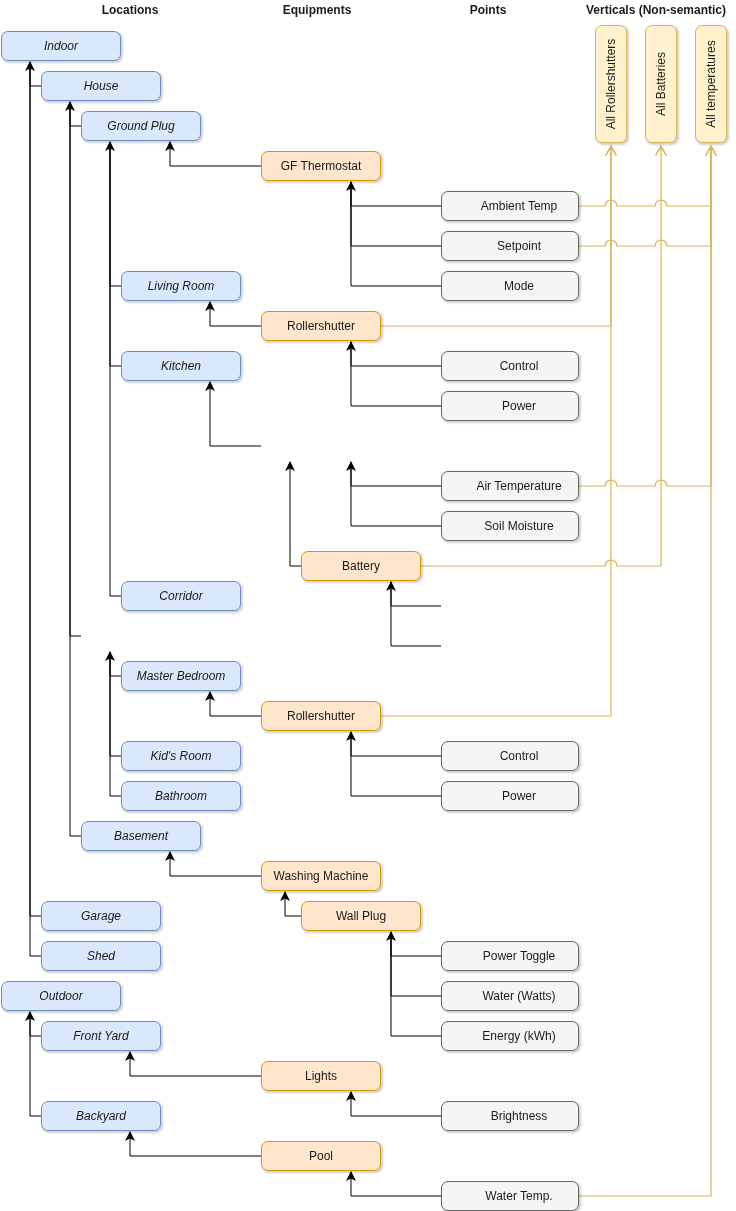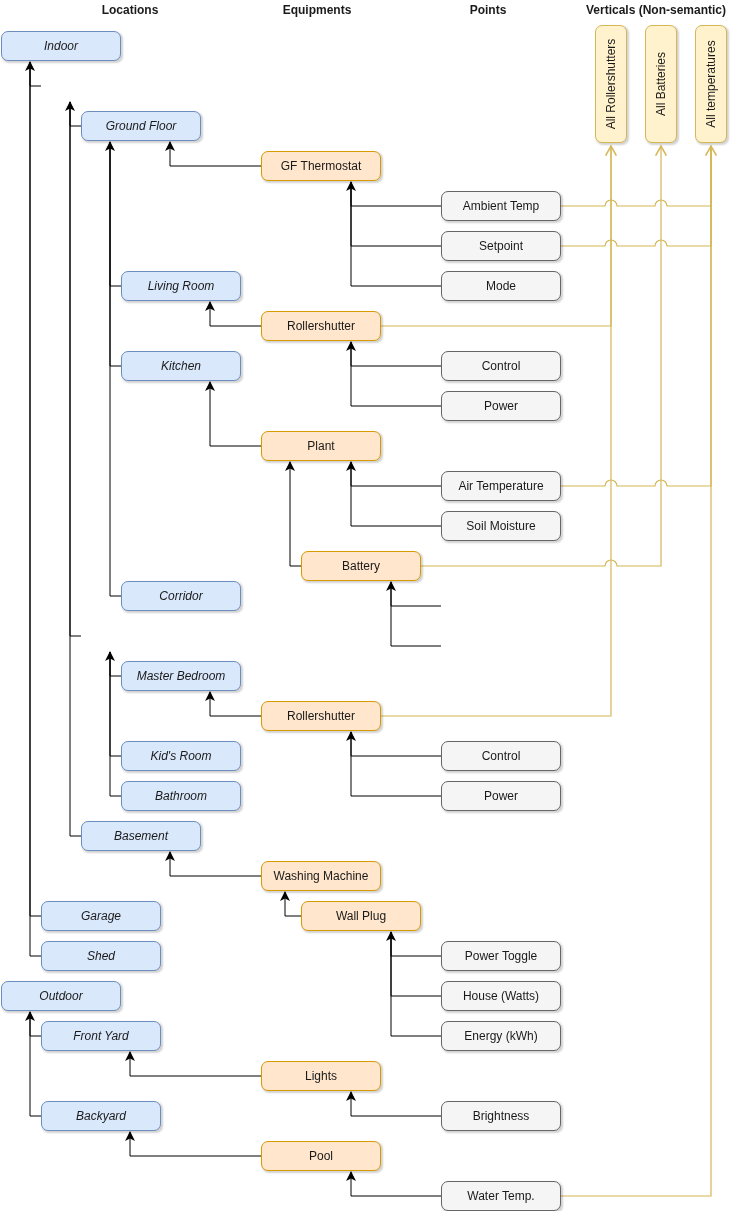--- a/index.html
+++ b/index.html
@@ -25,21 +25,21 @@
   }
   .node{
     position:absolute; width:118px; height:28px;
     border:1px solid; border-radius:7px;
     display:flex; align-items:center; justify-content:center;
     font-size:12px; white-space:nowrap;
     box-shadow:1.5px 1.5px 2px rgba(0,0,0,0.18);
   }
   .loc{background:var(--location-fill); border-color:var(--location-border);font-style:italic;}
   .equip{background:var(--equipment-fill); border-color:var(--equipment-border);text-align:center;}
-  .point{background:var(--point-fill); border-color:var(--point-border);}
+  .point{background:var(--point-fill); border-color:var(--point-border);padding-left:18px;}
   .vert{
     position:absolute; width:30px; height:116px;
     background:var(--vertical-fill); border:1px solid var(--vertical-border);
     border-radius:7px; display:flex; align-items:center; justify-content:center;
     box-shadow:1.5px 1.5px 2px rgba(0,0,0,0.18); font-size:12px;
   }
   .vert span{transform:rotate(-90deg); white-space:nowrap;}
 </style>
 </head>
 <body>
@@ -108,55 +108,55 @@
       <path d="M561 1196 H711 V146"></path>
     </g>
   </svg>
 
   <div class="col-header" style="left:130px">Locations</div>
   <div class="col-header" style="left:317px">Equipments</div>
   <div class="col-header" style="left:488px">Points</div>
   <div class="col-header" style="left:656px">Verticals (Non-semantic)</div>
 
   <div class="node loc" style="left:1px;top:31px">Indoor</div>
-  <div class="node loc" style="left:81px;top:111px">Ground Floor</div>
+  <div class="node loc" style="left:41px;top:71px">House</div>
+  <div class="node loc" style="left:81px;top:111px">Ground Plug</div>
   <div class="node loc" style="left:121px;top:271px">Living Room</div>
   <div class="node loc" style="left:121px;top:351px">Kitchen</div>
   <div class="node loc" style="left:121px;top:581px">Corridor</div>
   <div class="node loc" style="left:121px;top:661px">Master Bedroom</div>
   <div class="node loc" style="left:121px;top:741px">Kid's Room</div>
   <div class="node loc" style="left:121px;top:781px">Bathroom</div>
   <div class="node loc" style="left:81px;top:821px">Basement</div>
   <div class="node loc" style="left:41px;top:901px">Garage</div>
   <div class="node loc" style="left:41px;top:941px">Shed</div>
   <div class="node loc" style="left:1px;top:981px">Outdoor</div>
   <div class="node loc" style="left:41px;top:1021px">Front Yard</div>
   <div class="node loc" style="left:41px;top:1101px">Backyard</div>
 
   <div class="node equip" style="left:261px;top:151px">GF Thermostat</div>
   <div class="node equip" style="left:261px;top:311px">Rollershutter</div>
-  <div class="node equip" style="left:261px;top:431px">Plant</div>
   <div class="node equip" style="left:301px;top:551px">Battery</div>
   <div class="node equip" style="left:261px;top:701px">Rollershutter</div>
   <div class="node equip" style="left:261px;top:861px">Washing Machine</div>
   <div class="node equip" style="left:301px;top:901px">Wall Plug</div>
   <div class="node equip" style="left:261px;top:1061px">Lights</div>
   <div class="node equip" style="left:261px;top:1141px">Pool</div>
 
   <div class="node point" style="left:441px;top:191px">Ambient Temp</div>
   <div class="node point" style="left:441px;top:231px">Setpoint</div>
   <div class="node point" style="left:441px;top:271px">Mode</div>
   <div class="node point" style="left:441px;top:351px">Control</div>
   <div class="node point" style="left:441px;top:391px">Power</div>
   <div class="node point" style="left:441px;top:471px">Air Temperature</div>
   <div class="node point" style="left:441px;top:511px">Soil Moisture</div>
   <div class="node point" style="left:441px;top:741px">Control</div>
   <div class="node point" style="left:441px;top:781px">Power</div>
   <div class="node point" style="left:441px;top:941px">Power Toggle</div>
-  <div class="node point" style="left:441px;top:981px">House (Watts)</div>
+  <div class="node point" style="left:441px;top:981px">Water (Watts)</div>
   <div class="node point" style="left:441px;top:1021px">Energy (kWh)</div>
   <div class="node point" style="left:441px;top:1101px">Brightness</div>
   <div class="node point" style="left:441px;top:1181px">Water Temp.</div>
 
   <div class="vert" style="left:595px;top:25px">
     <span>All Rollershutters</span>
   </div>
   <div class="vert" style="left:645px;top:25px">
     <span>All Batteries</span>
   </div>

